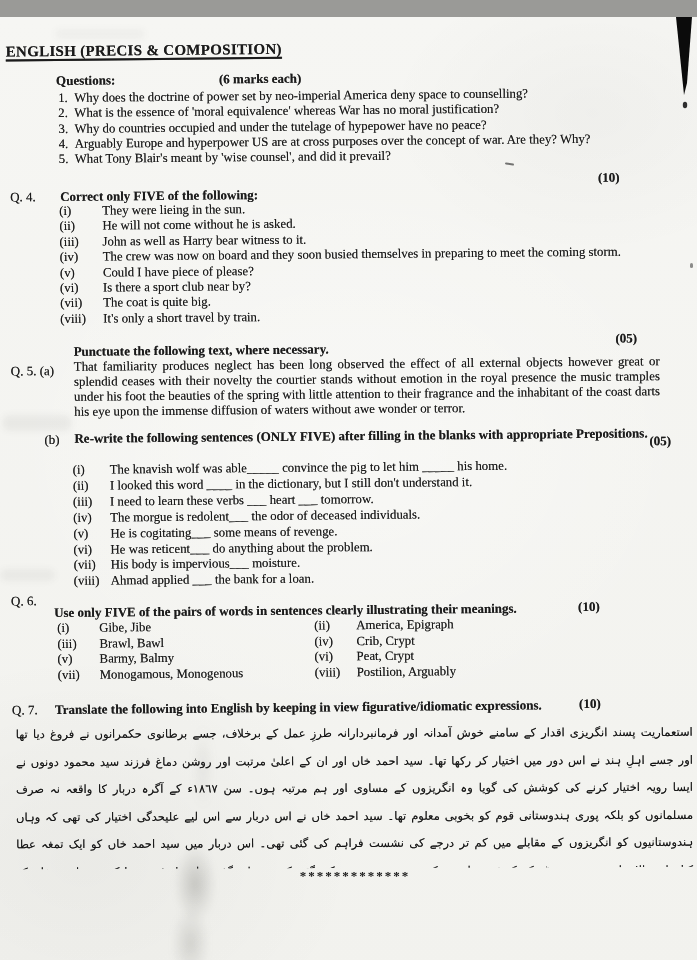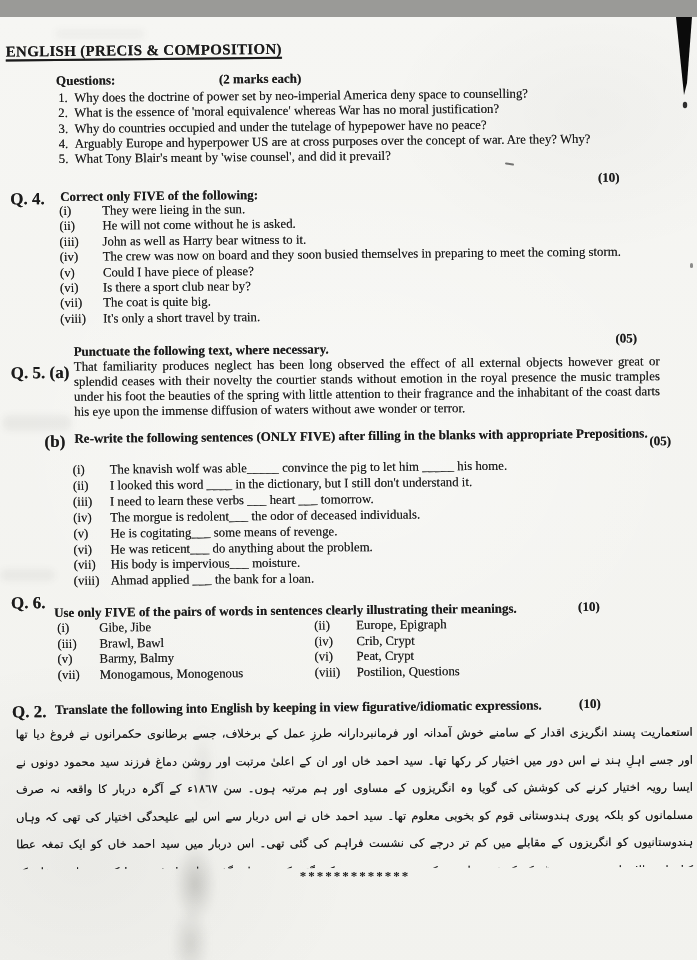--- a/index.html
+++ b/index.html
@@ -25,21 +25,21 @@
     text-decoration:underline; text-decoration-thickness:1.5px; text-underline-offset:3px;
     letter-spacing:0.3px; white-space:nowrap;
   }
   .qhdr { left:60px; top:56px; font-size:13px; font-weight:bold; white-space:nowrap; }
   .qhdr .lab { display:inline-block; width:163px; }
   .list { font-size:12.8px; }
   .row { display:flex; white-space:nowrap; }
   .intro { left:62px; top:74px; line-height:15.3px; }
   .intro .n { width:16px; }
   .marks { font-size:13px; font-weight:bold; white-space:nowrap; }
-  .qlabel { font-size:17px; font-weight:bold; white-space:nowrap; }
+  .qlabel { font-size:13px; font-weight:normal; white-space:nowrap; }
   .qhead { font-size:13px; font-weight:bold; white-space:nowrap; }
   .q4items { left:62px; top:187px; line-height:15.4px; }
   .q4items .n { width:43px; }
   .q5para {
     left:75px; top:343px; width:586px; font-size:12.9px; line-height:15.1px;
     text-align:justify; white-space:normal;
   }
   .q5bhead {
     left:75px; top:414px; width:585px; font-size:13px; font-weight:bold;
     line-height:16.2px; text-align:justify; white-space:normal;
@@ -90,21 +90,21 @@
   <div class="abs ghost2"></div>
   <div class="abs ghost3"></div>
   <div class="abs dash"></div>
   <div class="abs dotr"></div>
 
   <div class="eng">
 
     <div class="abs title">ENGLISH (PRECIS &amp; COMPOSITION)</div>
 
     <div class="abs qhdr">
-      <span class="lab">Questions:</span><span>(2 marks each)</span>
+      <span class="lab">Questions:</span><span>(6 marks each)</span>
     </div>
 
     <div class="abs list intro">
       <div class="row">
           <span class="n">1.</span>
           <span>Why does the doctrine of power set by neo-imperial America deny space to counselling?</span>
         </div>
       <div class="row">
           <span class="n">2.</span>
           <span>What is the essence of 'moral equivalence' whereas War has no moral justification?</span>
@@ -205,44 +205,44 @@
     </div>
 
     <div class="abs marks" style="left:577px; top:587px;">(10)</div>
     <div class="abs qlabel" style="left:10px; top:576px;">Q. 6.</div>
     <div class="abs qhead" style="left:53px; top:588px;">Use only FIVE of the pairs of words in sentences clearly illustrating their meanings.</div>
     <div class="abs q6grid">
       <div class="row">
           <span class="c1n">(i)</span>
           <span class="c1t">Gibe, Jibe</span>
           <span class="c2n">(ii)</span>
-          <span>Europe, Epigraph</span>
+          <span>America, Epigraph</span>
         </div>
       <div class="row">
           <span class="c1n">(iii)</span>
           <span class="c1t">Brawl, Bawl</span>
           <span class="c2n">(iv)</span>
           <span>Crib, Crypt</span>
         </div>
       <div class="row">
           <span class="c1n">(v)</span>
           <span class="c1t">Barmy, Balmy</span>
           <span class="c2n">(vi)</span>
           <span>Peat, Crypt</span>
         </div>
       <div class="row">
           <span class="c1n">(vii)</span>
           <span class="c1t">Monogamous, Monogenous</span>
           <span class="c2n">(viii)</span>
-          <span>Postilion, Questions</span>
+          <span>Postilion, Arguably</span>
         </div>
     </div>
 
     <div class="abs marks" style="left:577px; top:684px;">(10)</div>
-    <div class="abs qlabel" style="left:10px; top:685px;">Q. 2.</div>
+    <div class="abs qlabel" style="left:10px; top:685px;">Q. 7.</div>
     <div class="abs qhead" style="left:53px; top:685px;">Translate the following into English by keeping in view figurative/idiomatic expressions.</div>
   </div>
 
   <div class="abs urdu">استعماریت پسند انگریزی اقدار کے سامنے خوش آمدانہ اور فرمانبردارانہ طرزِ عمل کے برخلاف، جسے برطانوی حکمرانوں نے فروغ دیا تھا اور جسے اہلِ ہند نے اس دور میں اختیار کر رکھا تھا۔ سید احمد خاں اور ان کے اعلیٰ مرتبت اور روشن دماغ فرزند سید محمود دونوں نے ایسا رویہ اختیار کرنے کی کوشش کی گویا وہ انگریزوں کے مساوی اور ہم مرتبہ ہوں۔ سن ١٨٦٧ء کے آگرہ دربار کا واقعہ نہ صرف مسلمانوں کو بلکہ پوری ہندوستانی قوم کو بخوبی معلوم تھا۔ سید احمد خاں نے اس دربار سے اس لیے علیحدگی اختیار کی تھی کہ وہاں ہندوستانیوں کو انگریزوں کے مقابلے میں کم تر درجے کی نشست فراہم کی گئی تھی۔ اس دربار میں سید احمد خاں کو ایک تمغہ عطا کیا جانے والا تھا۔ بعد میں میرٹھ کے کمشنر ویلیمس کو یہ خدمت تفویض کی گئی کہ وہ علی گڑھ ریلوے اسٹیشن جا کر سید احمد خاں کو تمغہ پیش کریں۔</div>
 
   <div class="abs stars">*************</div>
 
 </div>
 
 </body></html>

